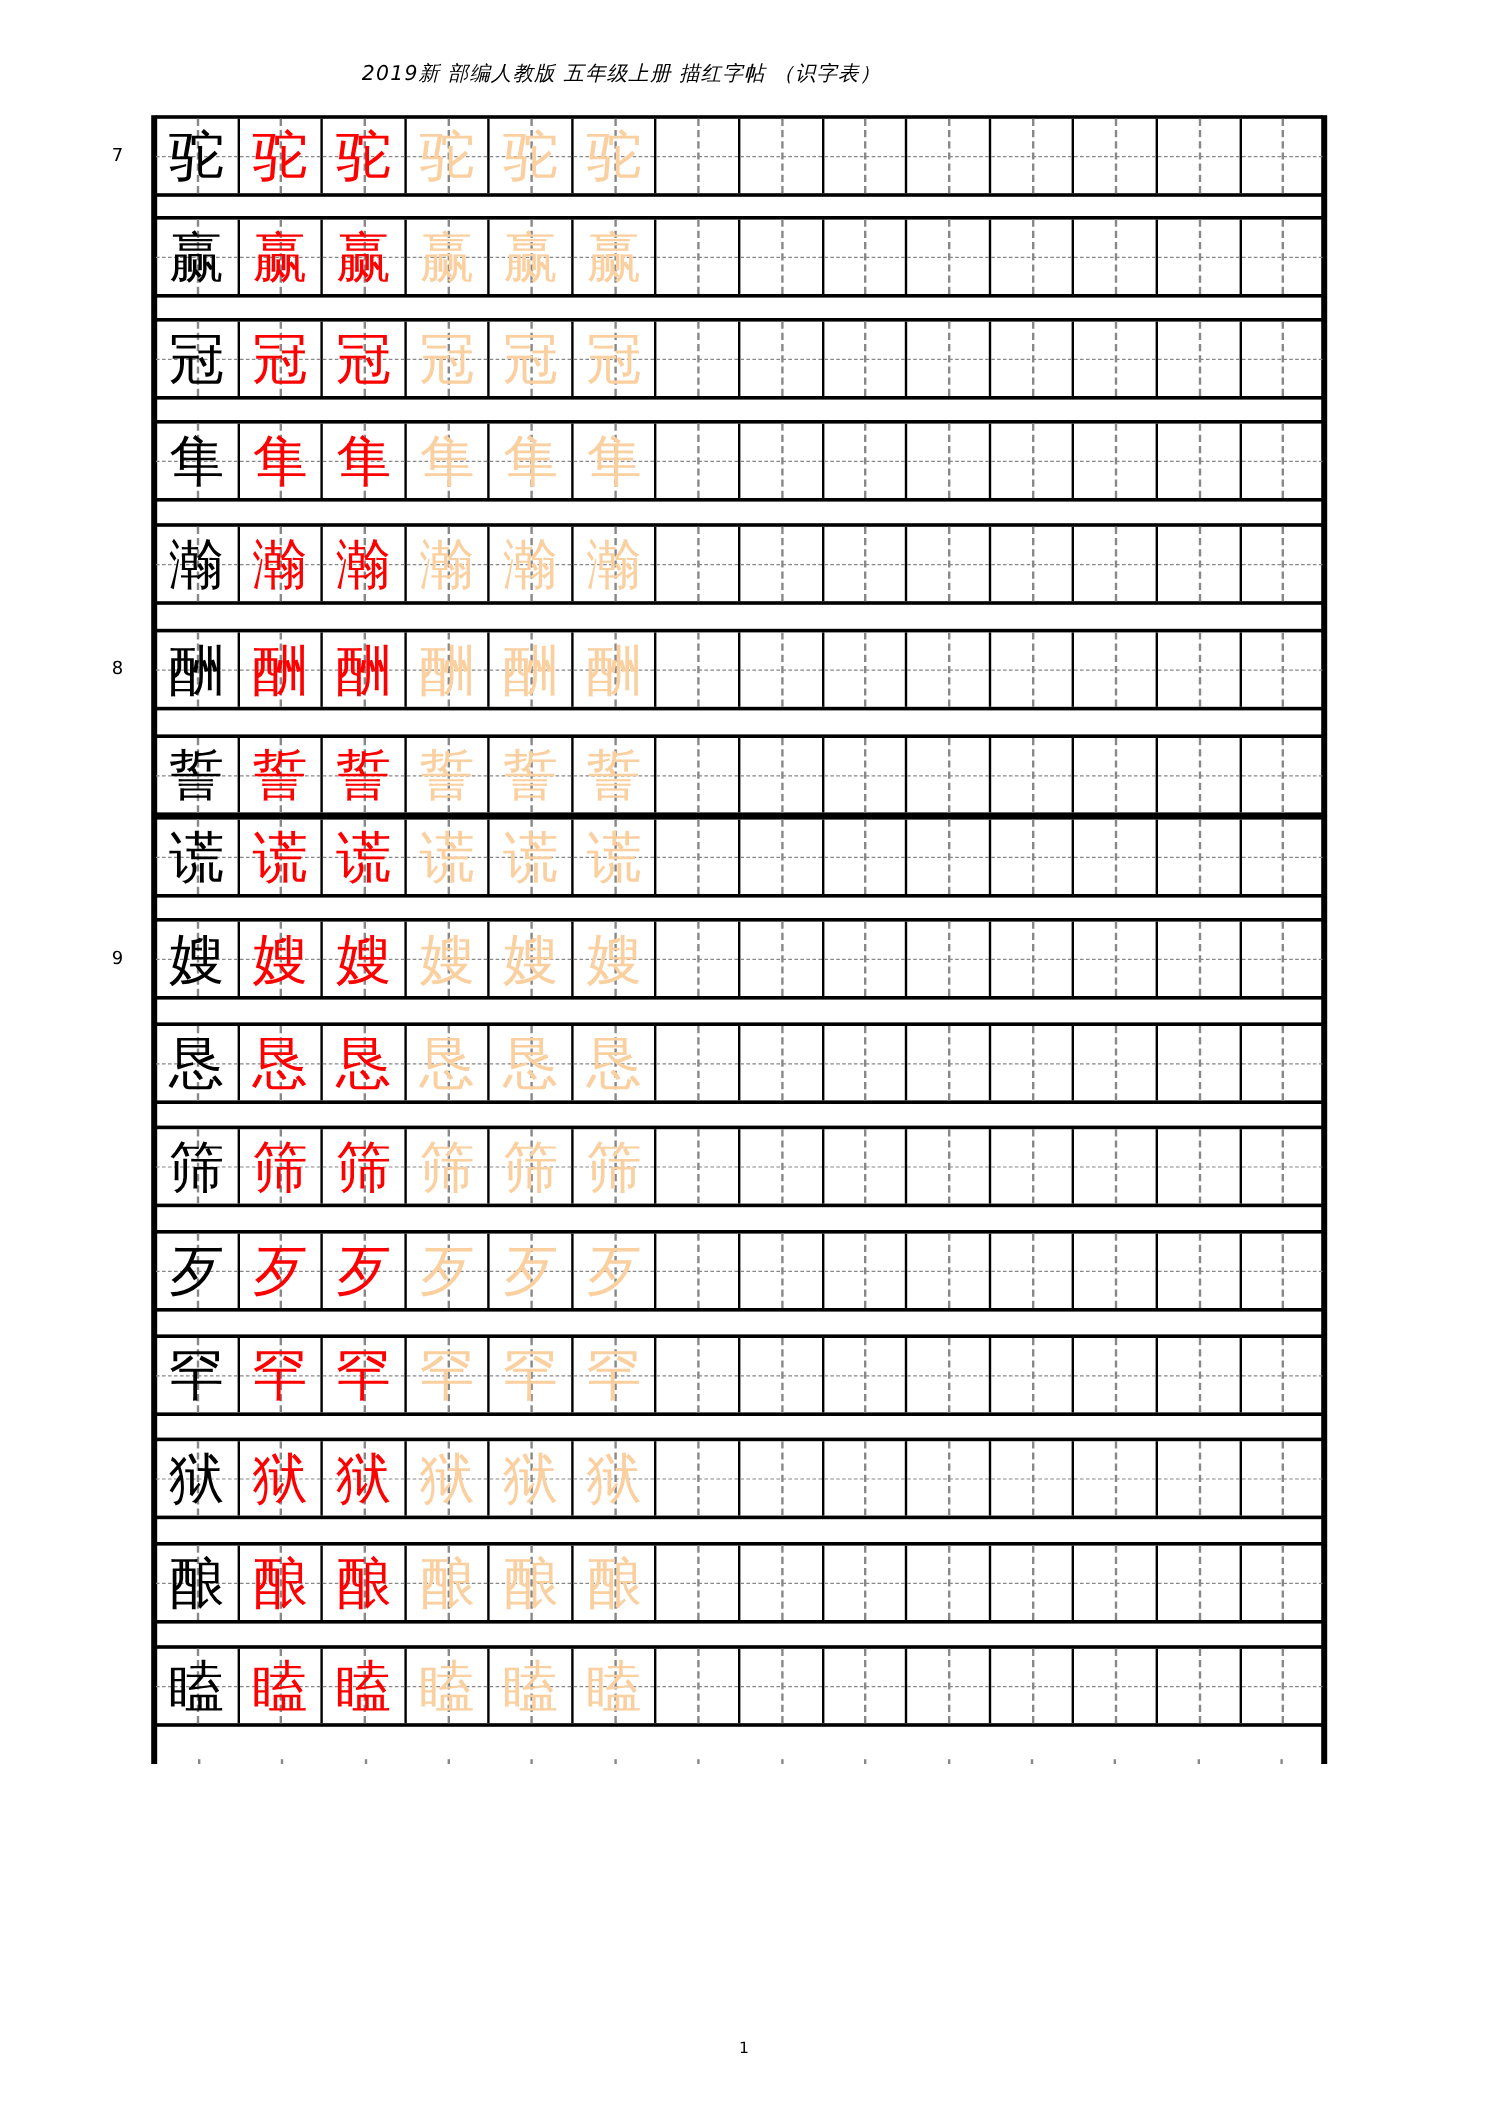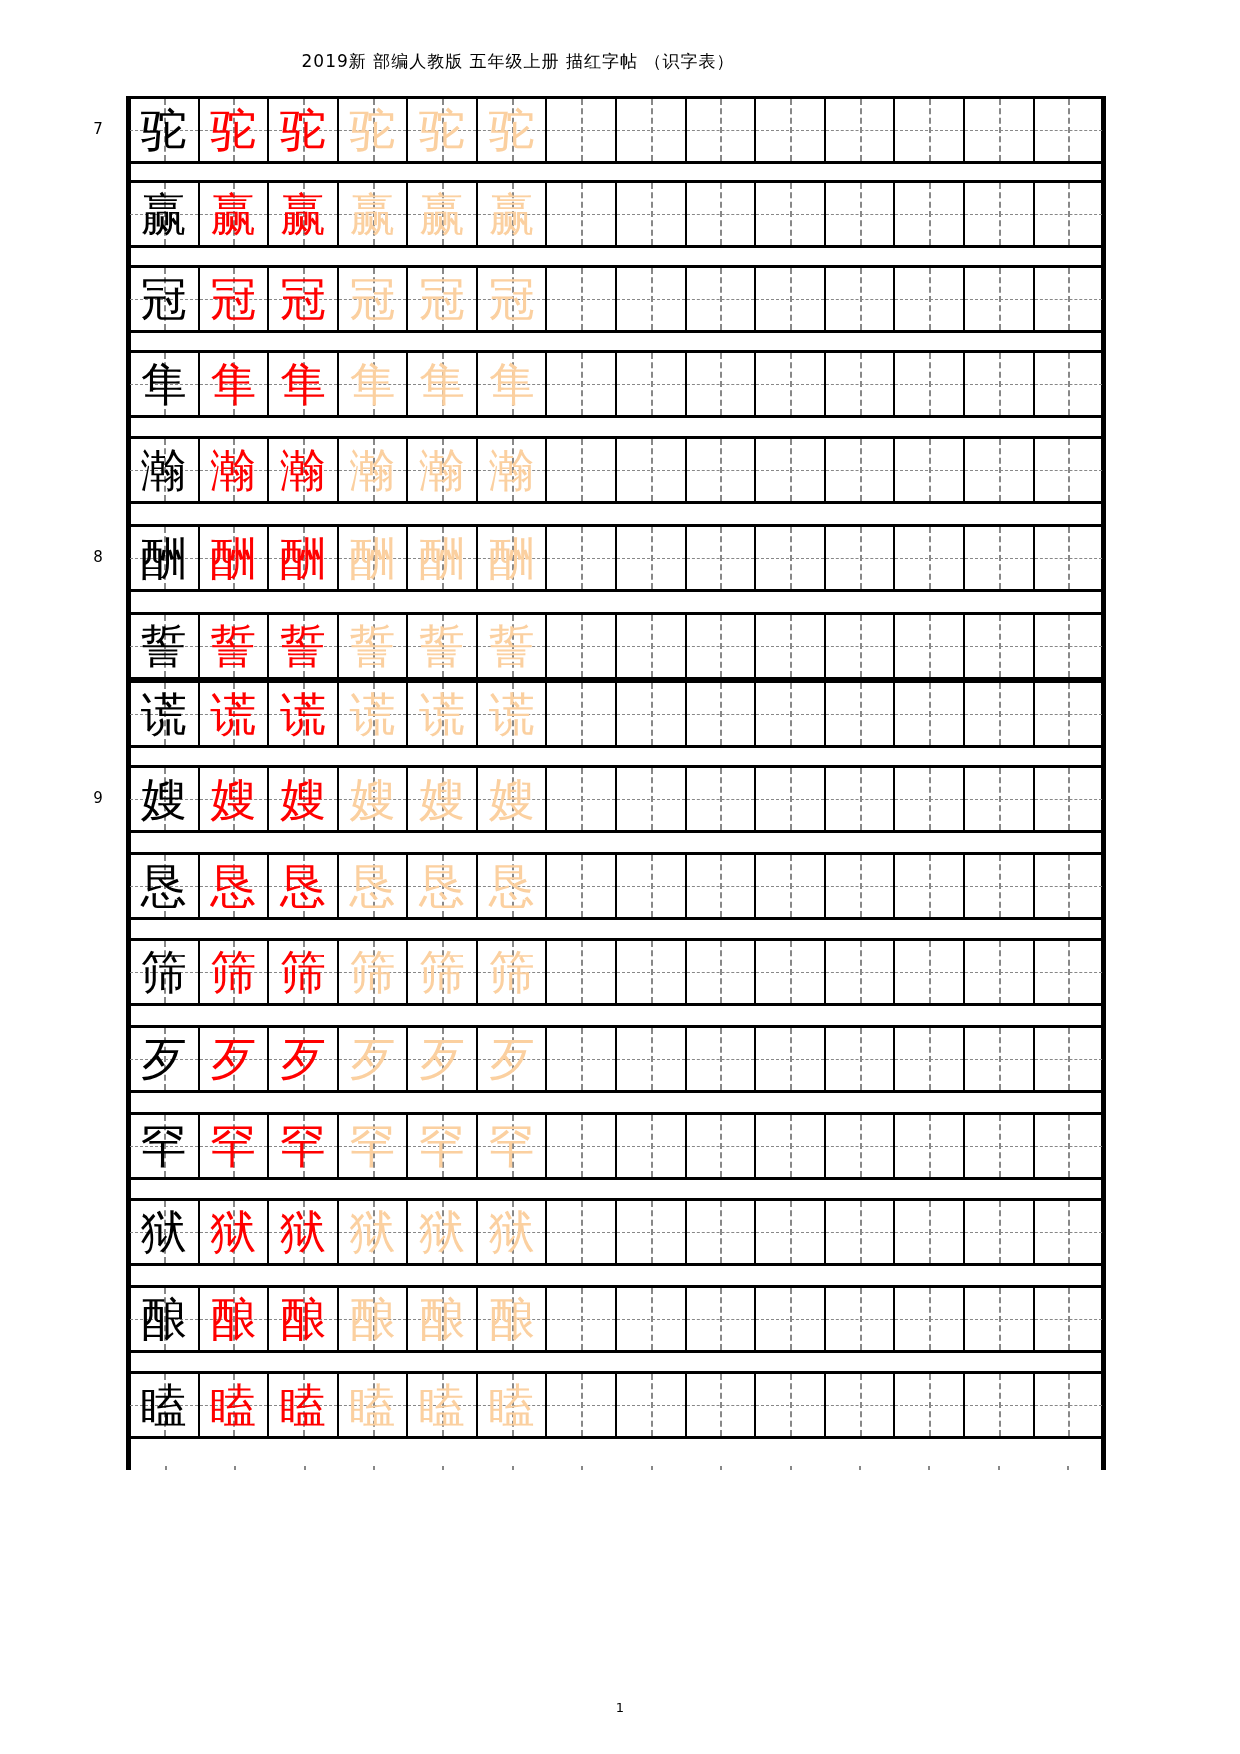--- a/index.html
+++ b/index.html
@@ -1,17 +1,17 @@
 <!DOCTYPE html>
 <html><head>
 <meta charset="utf-8">
 <style>
   html, body { margin:0; padding:0; background:#ffffff; }
   body { width:1240px; height:1754px; position:relative; overflow:hidden; font-family:"DejaVu Serif", serif; }
-  .title { position:absolute; top:50px; left:0; width:1036px; text-align:center; font-size:17px; color:#000; letter-spacing:1px; font-family:"DejaVu Sans", sans-serif; }
+  .title { position:absolute; top:50px; left:0; width:1036px; text-align:center; font-size:17px; color:#000; letter-spacing:1px; font-family:"DejaVu Sans", sans-serif;font-style:italic; }
   .page-num { position:absolute; top:1700px; left:0; width:1240px; text-align:center; font-size:13px; color:#000; font-family:"DejaVu Sans", sans-serif; }
   .lesson-num { position:absolute; left:88px; width:20px; text-align:center; font-size:15px; color:#000; font-family:"DejaVu Sans", sans-serif; }
   .border-left { position:absolute; left:126px; width:5px; background:#000; top:96px; height:1374px; }
   .border-right { position:absolute; left:1101px; width:5px; background:#000; top:96px; height:1374px; }
   .row { position:absolute; left:130px; width:972px; height:68px; border-top:3px solid #000; border-bottom:3px solid #000; box-sizing:border-box; display:flex; }
   .cell { position:relative; flex:1 1 0; height:100%; border-right:2px solid #000; box-sizing:border-box; display:flex; align-items:center; justify-content:center; }
   .cell:last-child { border-right:none; }
   .cell::before { content:""; position:absolute; left:50%; top:0; bottom:0; border-left:2px dashed #888; }
   .cell::after { content:""; position:absolute; top:50%; left:0; right:0; border-top:1.5px dashed #888; }
   .glyph { position:relative; z-index:2; font-size:46px; line-height:1; font-family:"DejaVu Serif", serif; }

